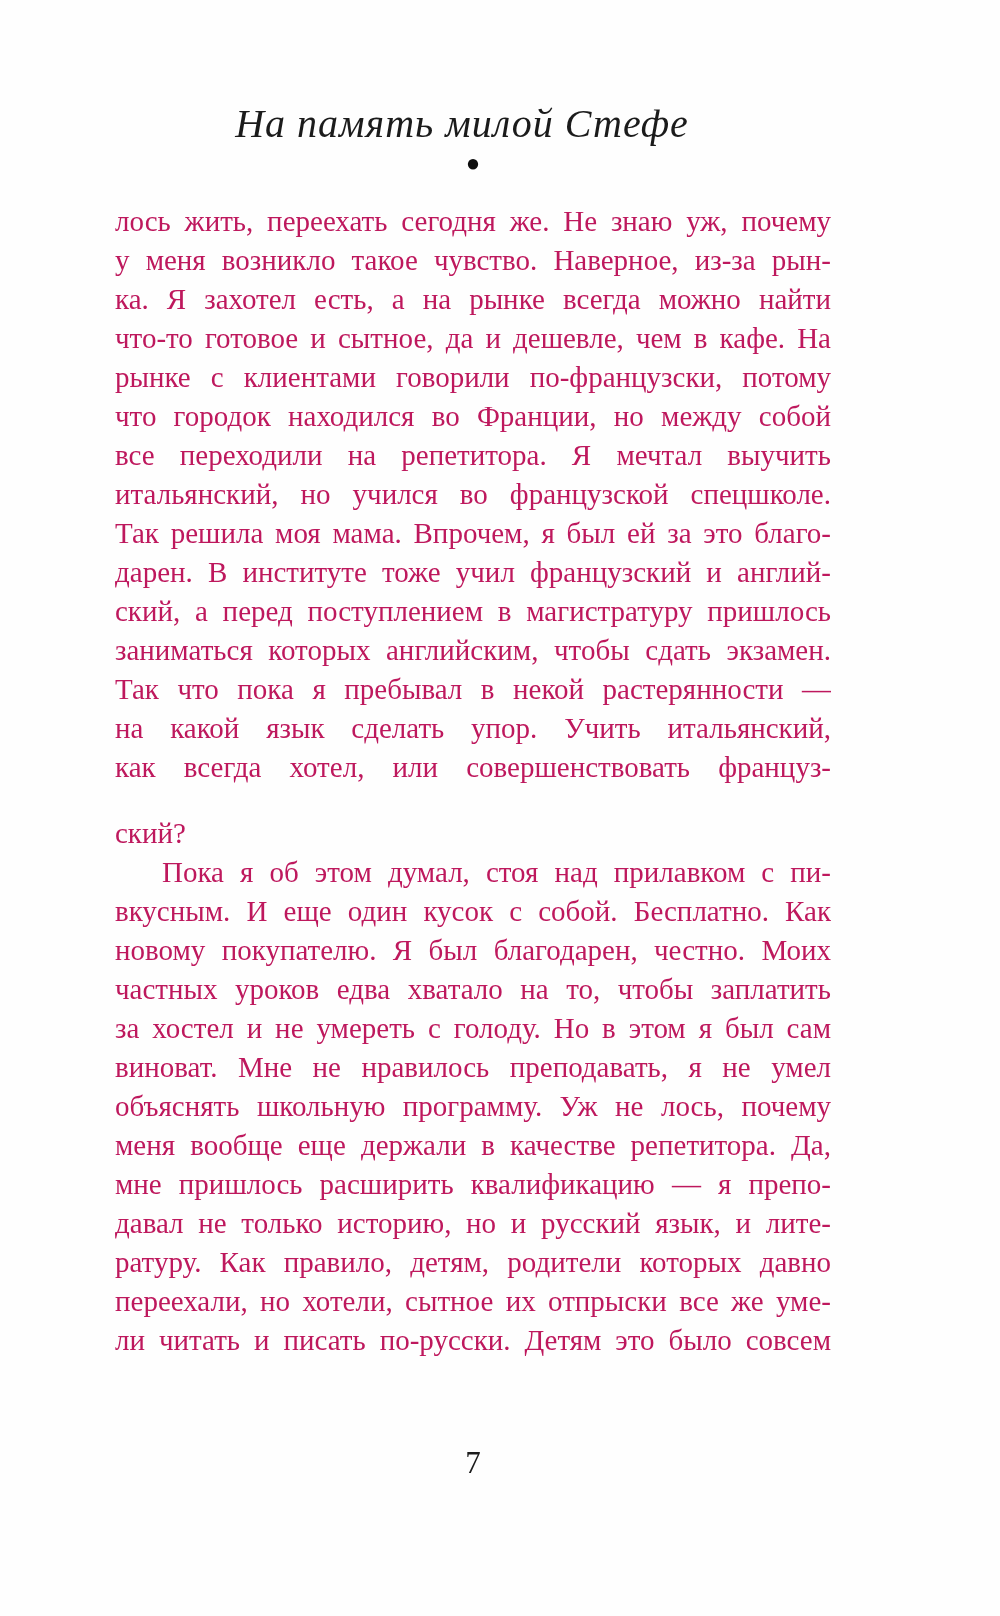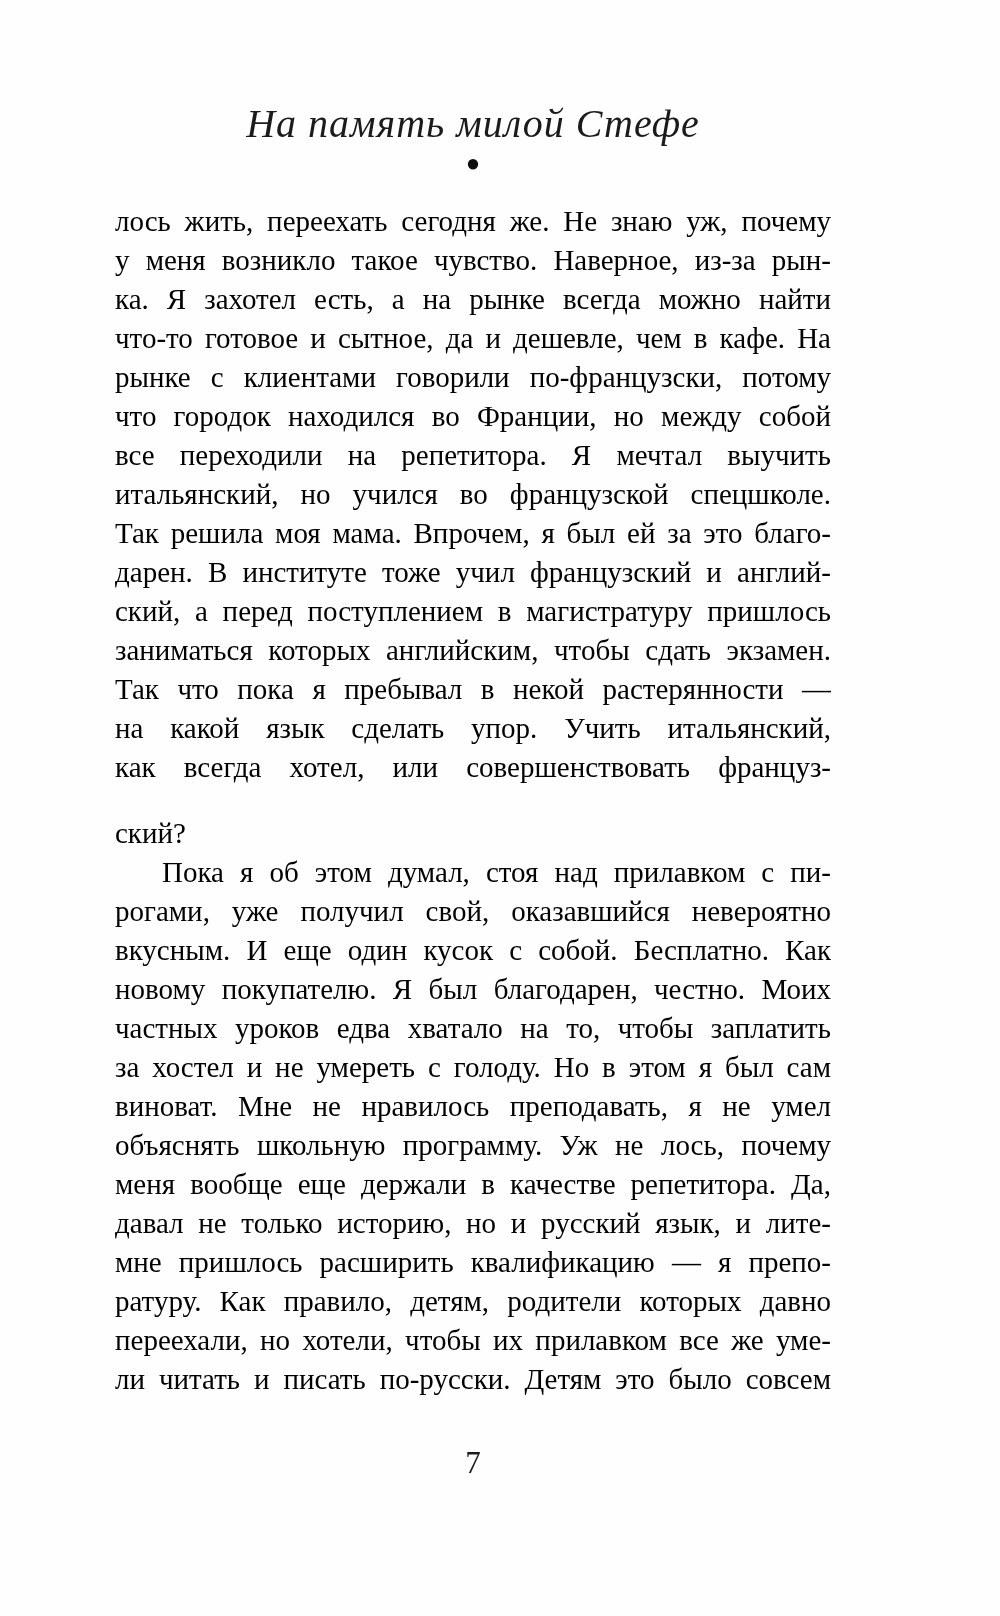--- a/index.html
+++ b/index.html
@@ -12,21 +12,21 @@
     width: 1000px;
     height: 1616px;
     background: #fefefe;
     font-family: "Liberation Serif", serif;
     color: #171717;
     overflow: hidden;
   }
   .dedication {
     position: absolute;
     top: 100px;
-    left: 115px;
+    left: 104px;
     width: 716px;
     text-align: center;
     font-style: italic;
     font-size: 40px;
     line-height: 48px;
     color: #1b1b1b;
     letter-spacing: 1px;
   }
   .separator {
     position: absolute;
@@ -39,21 +39,21 @@
     color: #0d0d0d;
     font-style: normal;
   }
   .body-text {
     position: absolute;
     top: 202px;
     left: 115px;
     width: 716px;
     font-size: 29px;
     line-height: 39px;
-    color: #000000;
+    color: #be185d;
   }
   .line {
     height: 39px;
     overflow: hidden;
     text-align: justify;
   }
   
   .line::after {
     content: "";
     display: inline-block;
@@ -98,28 +98,27 @@
       <div class="line">итальянский, но учился во французской спецшколе.</div>
       <div class="line">Так решила моя мама. Впрочем, я был ей за это благо-</div>
       <div class="line">дарен. В институте тоже учил французский и англий-</div>
       <div class="line">ский, а перед поступлением в магистратуру пришлось</div>
       <div class="line">заниматься которых английским, чтобы сдать экзамен.</div>
       <div class="line">Так что пока я пребывал в некой растерянности —</div>
       <div class="line">на какой язык сделать упор. Учить итальянский,</div>
       <div class="line">как всегда хотел, или совершенствовать француз-</div>
       <div class="line no-justify">ский?</div>
       <div class="line indent">Пока я об этом думал, стоя над прилавком с пи-</div>
-      <div class="line">рогами, уже получил свой, оказавшийся невероятно</div>
       <div class="line">вкусным. И еще один кусок с собой. Бесплатно. Как</div>
       <div class="line">новому покупателю. Я был благодарен, честно. Моих</div>
       <div class="line">частных уроков едва хватало на то, чтобы заплатить</div>
       <div class="line">за хостел и не умереть с голоду. Но в этом я был сам</div>
       <div class="line">виноват. Мне не нравилось преподавать, я не умел</div>
       <div class="line">объяснять школьную программу. Уж не лось, почему</div>
       <div class="line">меня вообще еще держали в качестве репетитора. Да,</div>
+      <div class="line">мне пришлось расширить квалификацию — я препо-</div>
       <div class="line">давал не только историю, но и русский язык, и лите-</div>
-      <div class="line">мне пришлось расширить квалификацию — я препо-</div>
       <div class="line">ратуру. Как правило, детям, родители которых давно</div>
-      <div class="line">переехали, но хотели, чтобы их прилавком все же уме-</div>
+      <div class="line">переехали, но хотели, сытное их отпрыски все же уме-</div>
       <div class="line">ли читать и писать по-русски. Детям это было совсем</div>
     </div>
   <div class="page-number">7</div>
 </div>
 
 </body></html>

